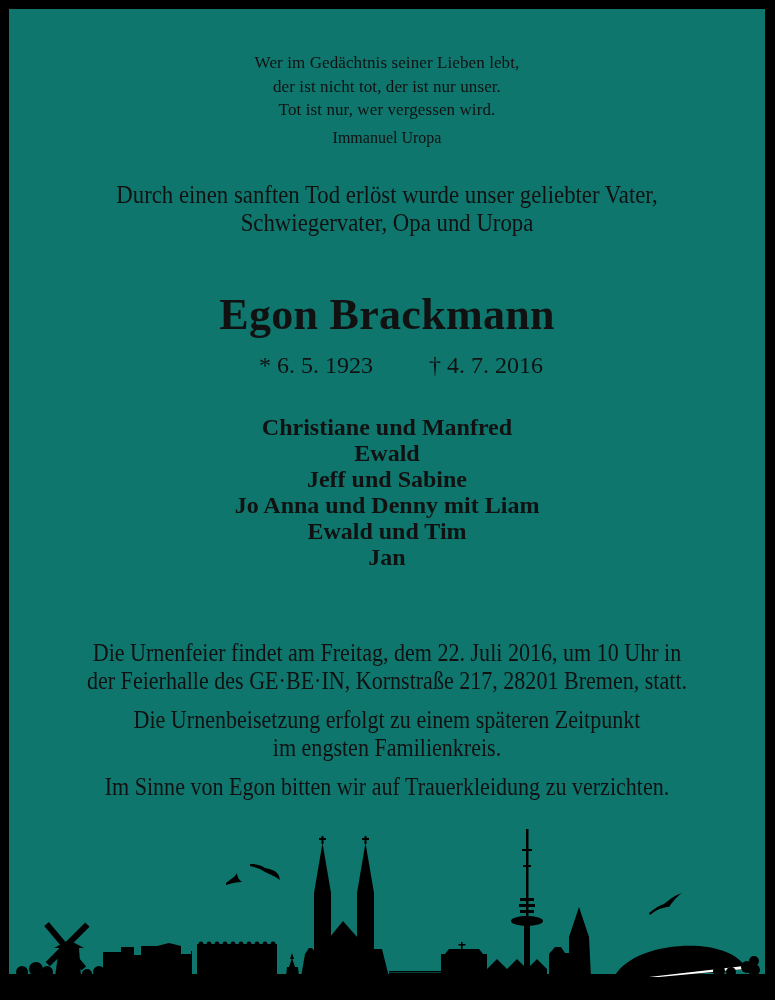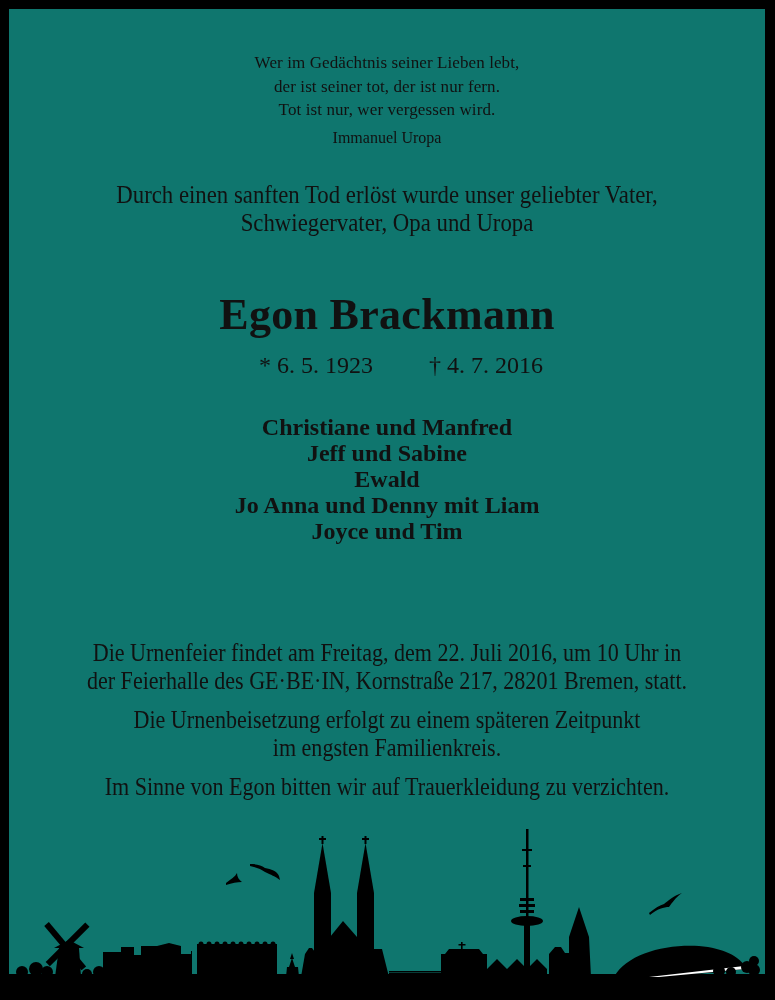--- a/index.html
+++ b/index.html
@@ -26,42 +26,43 @@
     .p3 { top: 764px; font-size: 24.5px; line-height: 28px; transform: scaleX(0.9); }
     .skyline { position: absolute; left: 0; top: 800px; width: 756px; height: 172px; }
   </style>
 </head>
 <body>
 
 <div class="page">
 
   <div class="c quote">
     <div>Wer im Gedächtnis seiner Lieben lebt,</div>
-    <div>der ist seiner tot, der ist nur fern.</div>
+    <div>der ist nicht tot, der ist nur unser.</div>
     <div>Tot ist nur, wer vergessen wird.</div>
   </div>
   <div class="c author">Immanuel Uropa</div>
 
   <div class="c intro">
     <div>Durch einen sanften Tod erlöst wurde unser geliebter Vater,</div>
     <div>Schwiegervater, Opa und Uropa</div>
   </div>
 
   <div class="c name">Egon Brackmann</div>
 
   <div class="c dates">
     <span class="born">* 6. 5. 1923</span><span class="died">† 4. 7. 2016</span>
   </div>
 
   <div class="c mourners">
     <div>Christiane und Manfred</div>
+    <div>Ewald</div>
     <div>Jeff und Sabine</div>
-    <div>Ewald</div>
     <div>Jo Anna und Denny mit Liam</div>
-    <div>Joyce und Tim</div>
+    <div>Ewald und Tim</div>
+    <div>Jan</div>
   </div>
 
   <div class="c p1">
     <div>Die Urnenfeier findet am Freitag, dem 22. Juli 2016, um 10 Uhr in</div>
     <div>der Feierhalle des GE·BE·IN, Kornstraße 217, 28201 Bremen, statt.</div>
   </div>
   <div class="c p2">
     <div>Die Urnenbeisetzung erfolgt zu einem späteren Zeitpunkt</div>
     <div>im engsten Familienkreis.</div>
   </div>

